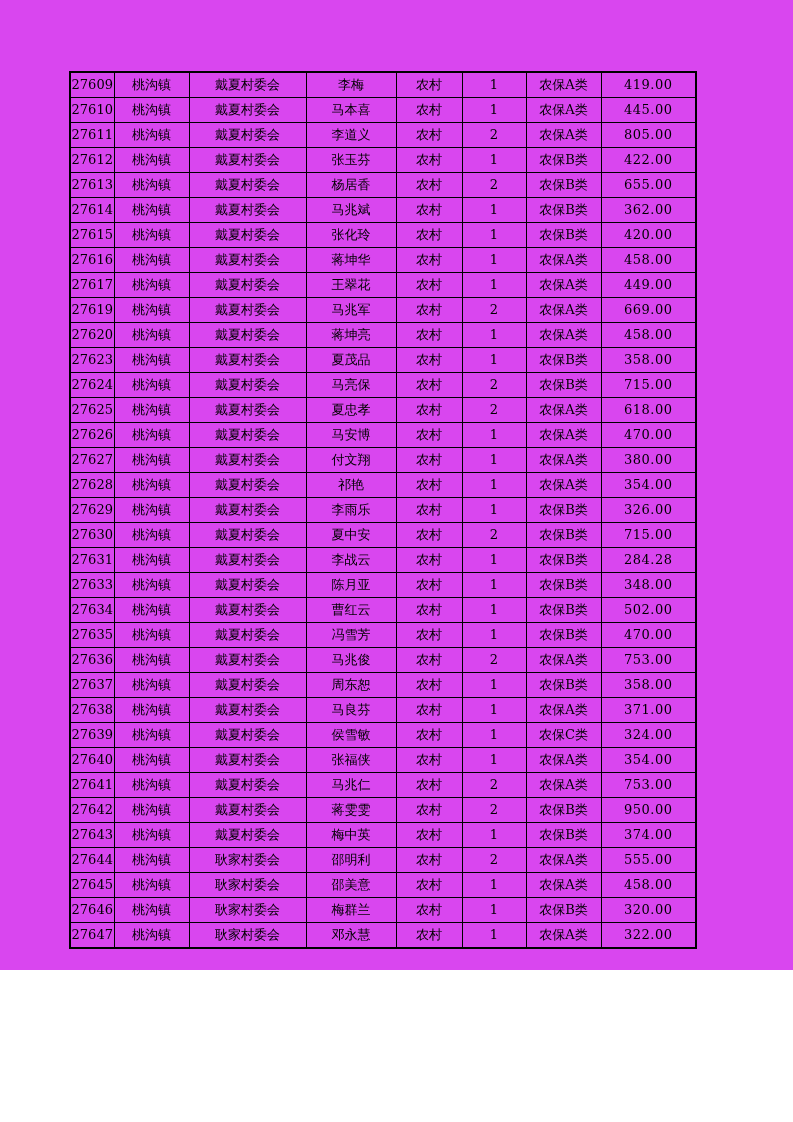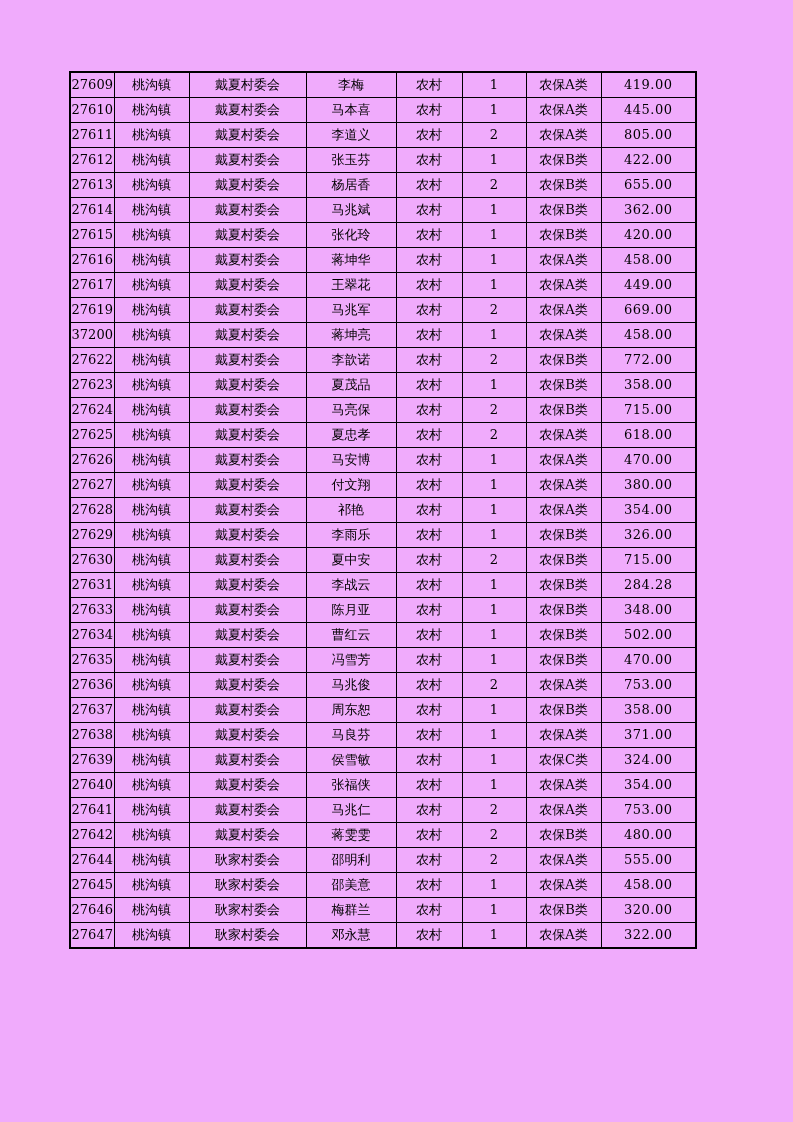--- a/index.html
+++ b/index.html
@@ -3,22 +3,22 @@
 <meta charset="utf-8">
 <style>
   html, body {
     margin: 0;
     padding: 0;
     background: #ffffff;
   }
   .page {
     position: relative;
     width: 793px;
-    height: 1122px;
-    background: #f0abfc;
+    height: 970px;
+    background: #d946ef;
     overflow: hidden;
     font-family: "DejaVu Serif", "Liberation Serif", serif;
   }
   table.records {
     position: absolute;
     left: 69px;
     top: 71px;
     width: 626px;
     border-collapse: collapse;
     table-layout: fixed;
@@ -153,38 +153,28 @@
           <td>27619</td>
           <td>桃沟镇</td>
           <td>戴夏村委会</td>
           <td>马兆军</td>
           <td>农村</td>
           <td>2</td>
           <td>农保A类</td>
           <td class="amount">669.00</td>
         </tr>
         <tr>
-          <td>37200</td>
+          <td>27620</td>
           <td>桃沟镇</td>
           <td>戴夏村委会</td>
           <td>蒋坤亮</td>
           <td>农村</td>
           <td>1</td>
           <td>农保A类</td>
           <td class="amount">458.00</td>
-        </tr>
-        <tr>
-          <td>27622</td>
-          <td>桃沟镇</td>
-          <td>戴夏村委会</td>
-          <td>李歆诺</td>
-          <td>农村</td>
-          <td>2</td>
-          <td>农保B类</td>
-          <td class="amount">772.00</td>
         </tr>
         <tr>
           <td>27623</td>
           <td>桃沟镇</td>
           <td>戴夏村委会</td>
           <td>夏茂品</td>
           <td>农村</td>
           <td>1</td>
           <td>农保B类</td>
           <td class="amount">358.00</td>
@@ -360,21 +350,31 @@
           <td class="amount">753.00</td>
         </tr>
         <tr>
           <td>27642</td>
           <td>桃沟镇</td>
           <td>戴夏村委会</td>
           <td>蒋雯雯</td>
           <td>农村</td>
           <td>2</td>
           <td>农保B类</td>
-          <td class="amount">480.00</td>
+          <td class="amount">950.00</td>
+        </tr>
+        <tr>
+          <td>27643</td>
+          <td>桃沟镇</td>
+          <td>戴夏村委会</td>
+          <td>梅中英</td>
+          <td>农村</td>
+          <td>1</td>
+          <td>农保B类</td>
+          <td class="amount">374.00</td>
         </tr>
         <tr>
           <td>27644</td>
           <td>桃沟镇</td>
           <td>耿家村委会</td>
           <td>邵明利</td>
           <td>农村</td>
           <td>2</td>
           <td>农保A类</td>
           <td class="amount">555.00</td>

